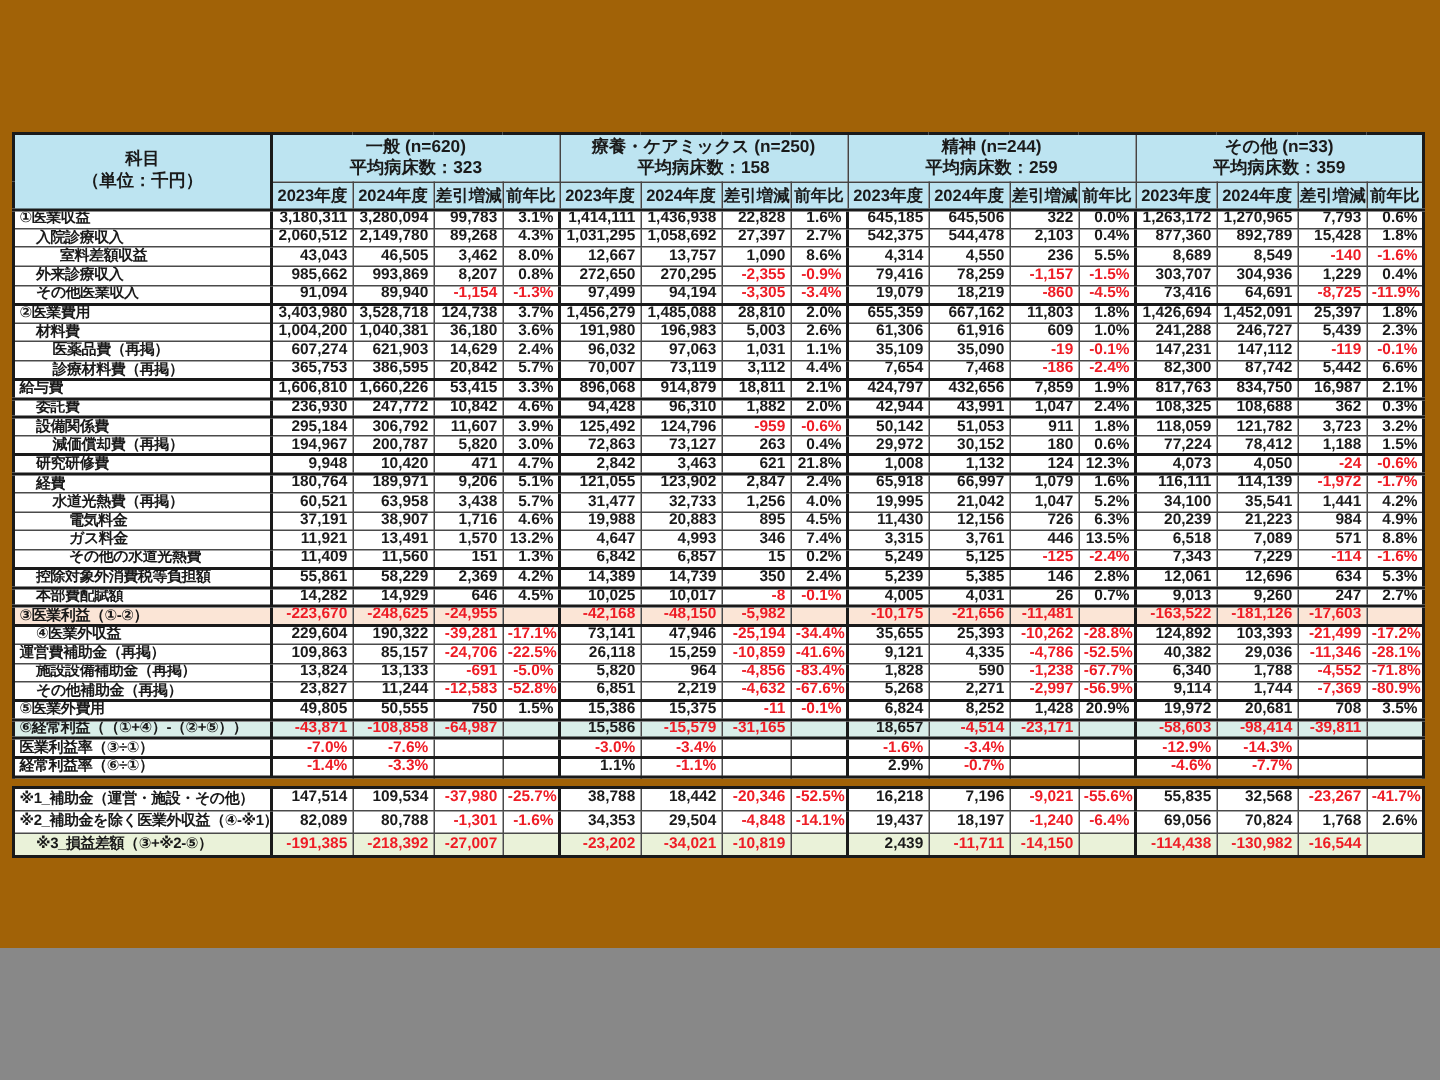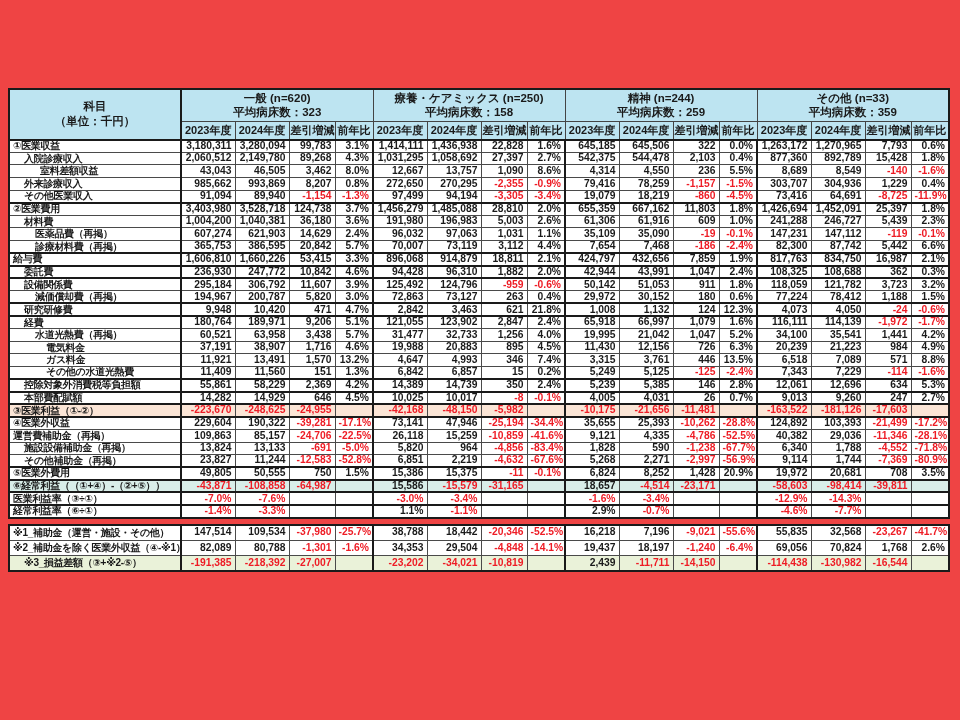--- a/index.html
+++ b/index.html
@@ -1,17 +1,17 @@
 <!DOCTYPE html>
 <html style="--header-blue: #bde4f1; --peach: #fbe5d6; --aqua: #d9eee9; --green: #eaf2d9; --neg-red: #ee1c25;"><head>
 <meta charset="utf-8">
 <style>
   html,body{margin:0;padding:0;background:#888;}
   .slide{
-    position:relative;width:960px;height:720px;margin:0 auto;background:#ef4444;
+    position:relative;width:960px;height:632px;margin:0 auto;background:#a16207;
     font-family:"Liberation Sans","DejaVu Sans",sans-serif;overflow:hidden;
   }
   .tablewrap{position:absolute;left:8px;top:88px;width:941px;}
   table{border-collapse:collapse;table-layout:fixed;width:940px;
         border:2px solid #1a1a1a;background:#fff;}
   th,td{box-sizing:border-box;overflow:hidden;white-space:nowrap;}
   
   th{background:var(--header-blue,#bde4f1);color:#1a1a1a;font-weight:bold;
      border:1px solid #444;text-align:center;vertical-align:middle;}
   .ghead{height:30px;font-size:11.5px;line-height:1.25;}
@@ -515,21 +515,21 @@
             <td class="num g0 neg">-10,175</td>
             <td class="num neg">-21,656</td>
             <td class="num neg">-11,481</td>
             <td class="num"></td>
             <td class="num g0 neg">-163,522</td>
             <td class="num neg">-181,126</td>
             <td class="num neg">-17,603</td>
             <td class="num"></td>
           </tr>
           <tr class="sec">
-            <td class="label" style="padding-left: 3px;">④医業外収益</td>
+            <td class="label" style="padding-left: 14px;">④医業外収益</td>
             <td class="num g0">229,604</td>
             <td class="num">190,322</td>
             <td class="num neg">-39,281</td>
             <td class="num neg">-17.1%</td>
             <td class="num g0">73,141</td>
             <td class="num">47,946</td>
             <td class="num neg">-25,194</td>
             <td class="num neg">-34.4%</td>
             <td class="num g0">35,655</td>
             <td class="num">25,393</td>

